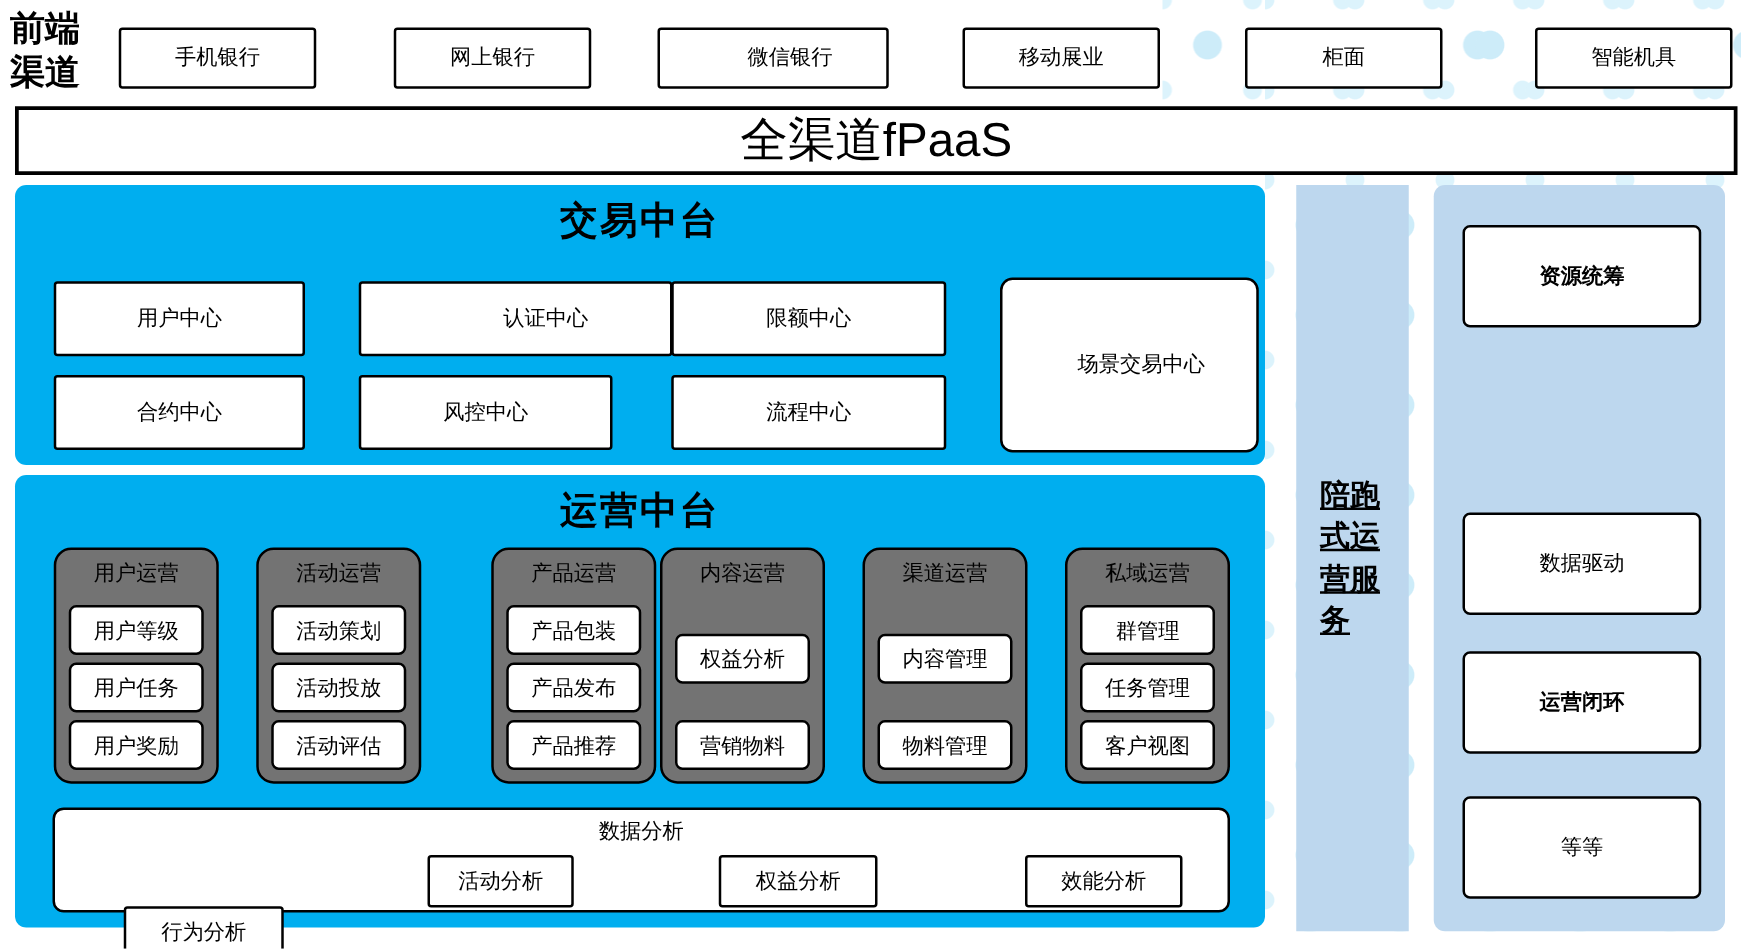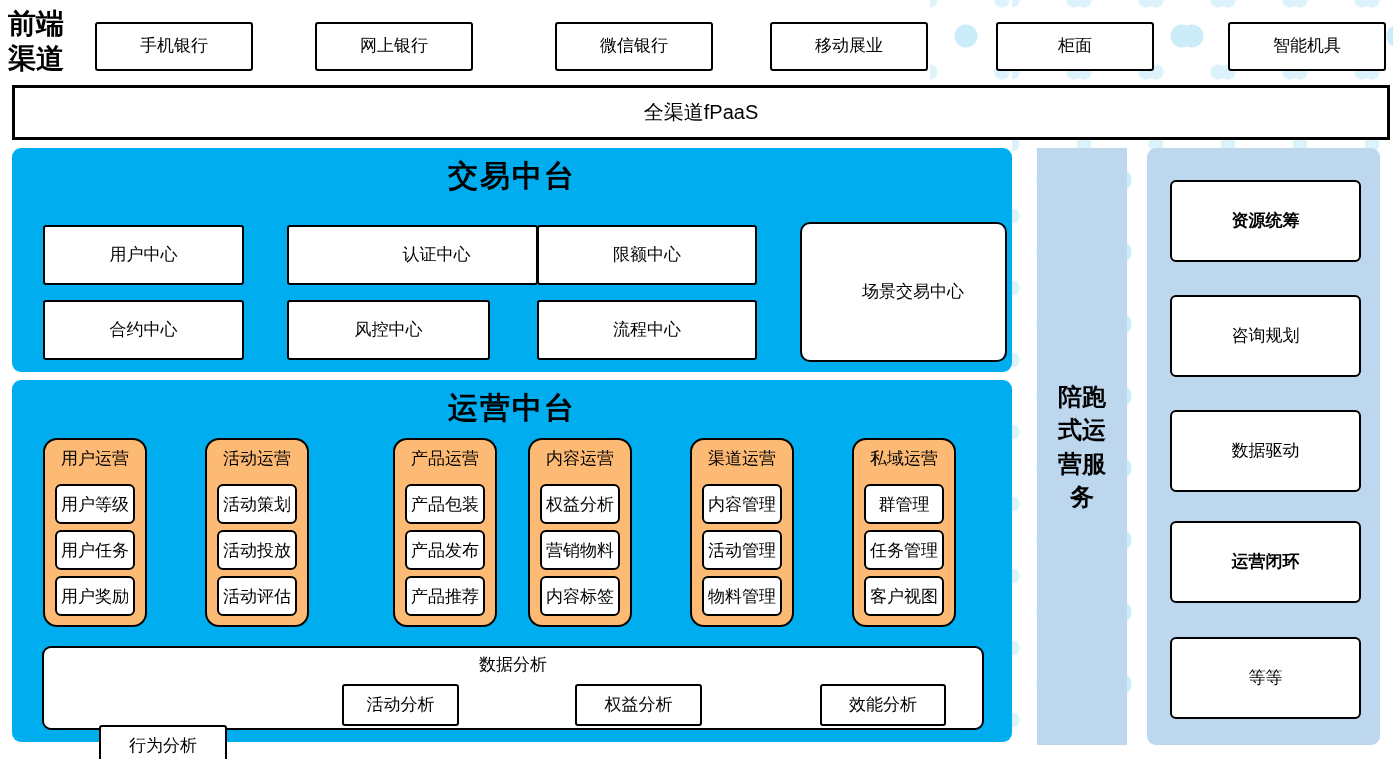--- a/index.html
+++ b/index.html
@@ -24,48 +24,48 @@
     display:flex;align-items:center;justify-content:center;
     font-size:17px;line-height:1.2;text-align:center;
   }
   
   .front-label{
     position:absolute;left:2px;top:6px;width:90px;
     font-family:"Liberation Serif","DejaVu Serif",serif;font-weight:bold;
     font-size:28px;line-height:1.25;white-space:pre-line;text-align:left;padding-left:6px;
   }
   .chan{top:22px;height:45px;width:154px;}
-  .chan0{left:95px;}  .chan1{left:315px;} .chan2{left:555px;}
+  .chan0{left:95px;}  .chan1{left:315px;} .chan2{left:526px;padding-left:27px;}
   .chan3{left:770px;} .chan4{left:996px;} .chan5{left:1228px;}
 
   .fpaas{
     position:absolute;left:12px;top:85px;width:1378px;height:55px;
     background:#fff;border:3px solid #000;box-sizing:border-box;
-    display:flex;align-items:center;justify-content:center;font-size:20px;
+    display:flex;align-items:center;justify-content:center;font-size:38px;
   }
 
   .bluepanel{position:absolute;left:12px;width:1000px;background:#00AEEF;border-radius:9px;}
   .trade{top:148px;height:224px;}
   .ops{top:380px;height:362px;}
   .panel-title{
     position:absolute;left:0;right:0;top:8px;text-align:center;
     font-size:30px;font-weight:bold;letter-spacing:2px;
   }
   
   .tc0{left:31px;top:77px;width:197px;height:56px;}
   .tc1{left:275px;top:77px;width:199px;height:56px;padding-left:48px;}
   .tc2{left:525px;top:77px;width:216px;height:56px;}
   .tc3{left:31px;top:152px;width:197px;height:56px;}
   .tc4{left:275px;top:152px;width:199px;height:56px;}
   .tc5{left:525px;top:152px;width:216px;height:56px;}
   .scene{left:788px;top:74px;width:184px;height:136px;border-radius:10px;padding-left:19px;}
 
   
   .opscol{
-    position:absolute;top:58px;height:189px;width:104px;background:#fdba74;
+    position:absolute;top:58px;height:189px;width:132px;background:#737373;
     border:2px solid #000;border-radius:14px;box-sizing:border-box;
     display:flex;flex-direction:column;align-items:center;padding:7px 10px 9px 10px;
   }
   .col0{left:31px;} .col1{left:193px;} .col2{left:355px;margin-left:26px;}
   .col3{left:516px;} .col4{left:678px;} .col5{left:840px;justify-content:flex-end;}
   .opscol .coltitle{font-size:17px;margin-bottom:8px;}
   .opscol .sub{
     width:100%;height:40px;box-sizing:border-box;background:#fff;border:2px solid #000;
     border-radius:6px;display:flex;align-items:center;justify-content:center;
     font-size:17px;margin-top:auto;
@@ -82,21 +82,21 @@
   .an2{left:531px;width:123px;}
   .an3{left:776px;width:122px;}
 
   
   .vbar{
     position:absolute;left:1037px;top:148px;width:90px;height:597px;background:#BDD7EE;
     display:flex;align-items:center;justify-content:center;
   }
   .vbar .vtext{
     font-size:24px;font-weight:bold;line-height:1.38;white-space:pre-line;
-    text-align:center;width:52px;
+    text-align:left;width:52px;text-decoration:underline;
   }
   .rightpanel{
     position:absolute;left:1147px;top:148px;width:233px;height:597px;
     background:#BDD7EE;border-radius:9px;
   }
   .rb{left:23px;width:187px;height:78px;border-radius:6px;}
   .rb0{top:32px;font-weight:bold;}
   .rb1{top:147px;}
   .rb2{top:262px;}
   .rb3{top:373px;font-weight:bold;}
@@ -153,27 +153,25 @@
       <div class="coltitle">产品运营</div>
       <div class="sub">产品包装</div>
       <div class="sub">产品发布</div>
       <div class="sub">产品推荐</div>
     </div>
 
     <div class="opscol col3">
       <div class="coltitle">内容运营</div>
       <div class="sub">权益分析</div>
       <div class="sub">营销物料</div>
-      <div class="sub">内容标签</div>
     </div>
 
     <div class="opscol col4">
       <div class="coltitle">渠道运营</div>
       <div class="sub">内容管理</div>
-      <div class="sub">活动管理</div>
       <div class="sub">物料管理</div>
     </div>
 
     <div class="opscol col5">
       <div class="coltitle">私域运营</div>
       <div class="sub">群管理</div>
       <div class="sub">任务管理</div>
       <div class="sub">客户视图</div>
     </div>
 
@@ -188,19 +186,18 @@
 
   <div class="vbar">
     <div class="vtext">陪跑
 式运
 营服
 务</div>
   </div>
 
   <div class="rightpanel">
     <div class="wbox rb rb0">资源统筹</div>
-    <div class="wbox rb rb1">咨询规划</div>
     <div class="wbox rb rb2">数据驱动</div>
     <div class="wbox rb rb3">运营闭环</div>
     <div class="wbox rb rb4">等等</div>
   </div>
 
 </div>
 
 </body></html>

